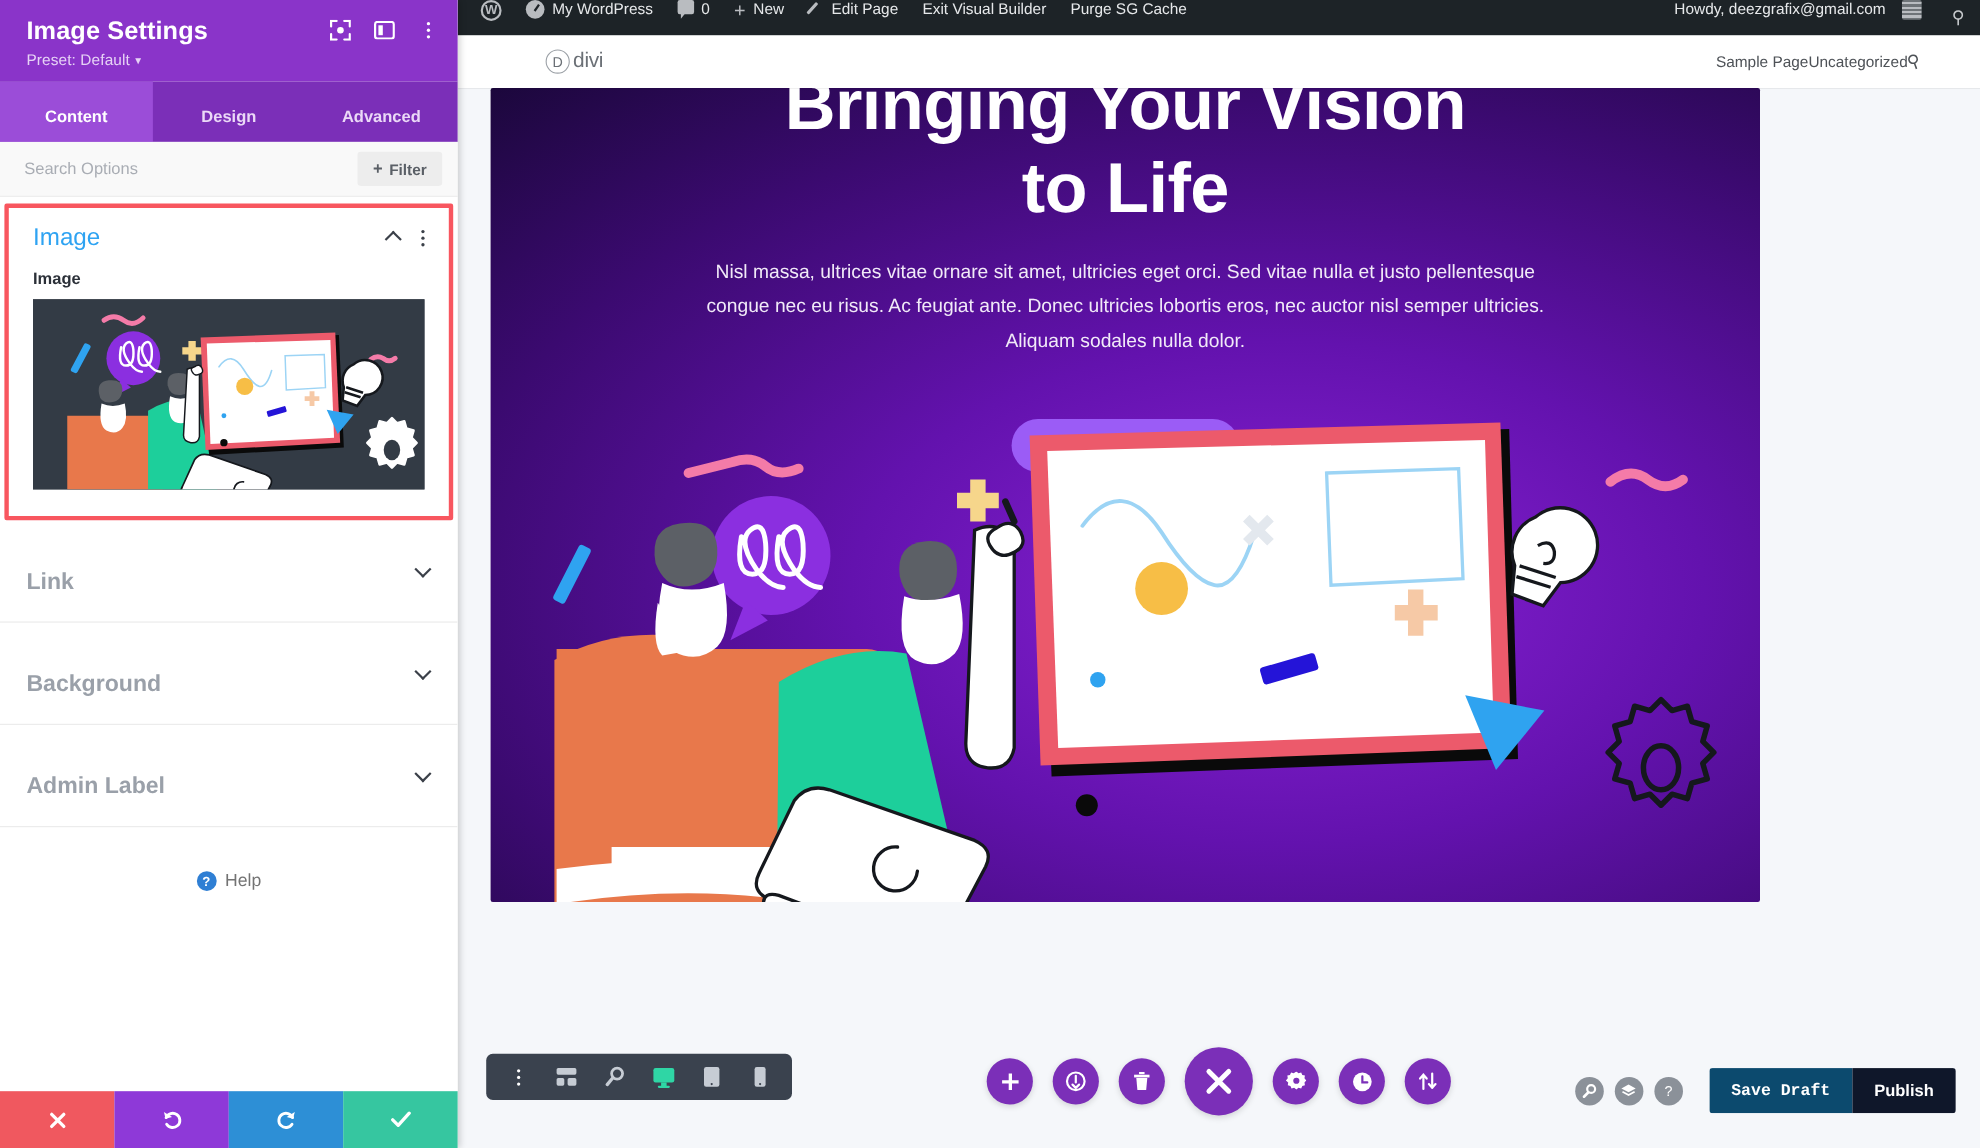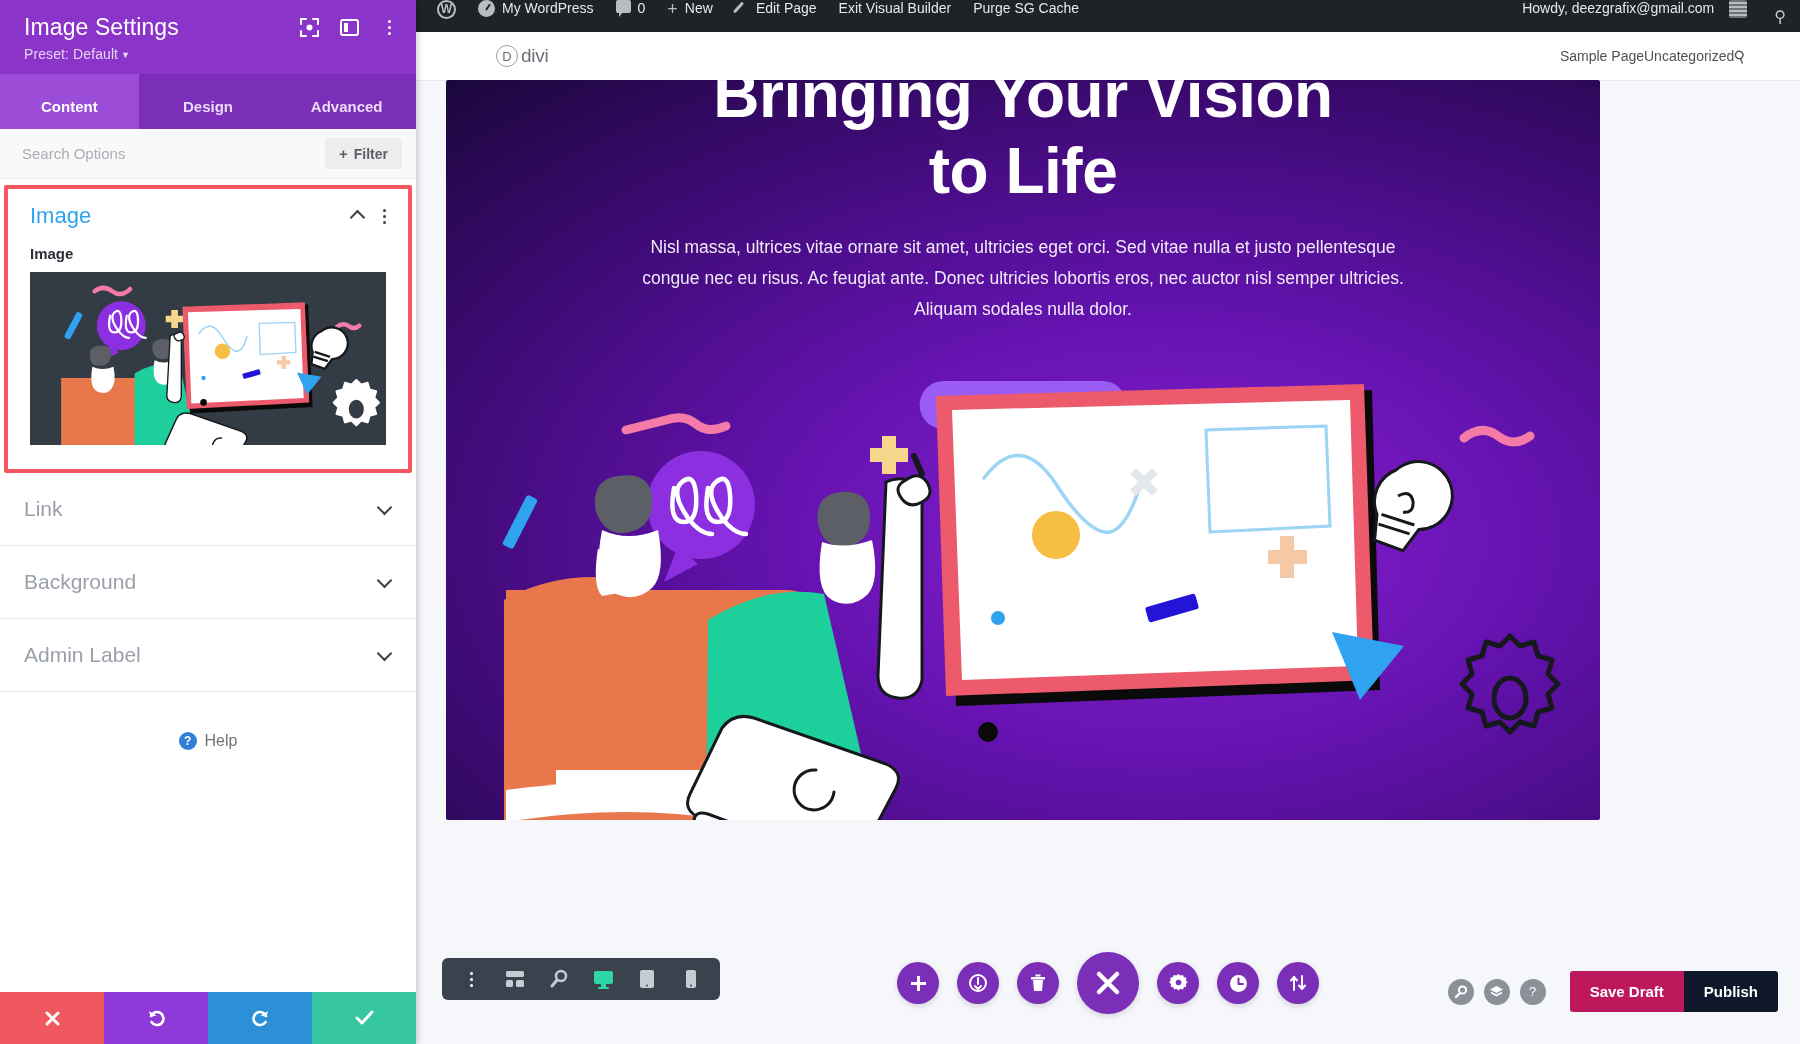--- a/index.html
+++ b/index.html
@@ -19,21 +19,21 @@
     display: flex; flex-direction: column;
     z-index: 40;
     box-shadow: 2px 0 6px rgba(0,0,0,.18);
   }
   .panel-head {
     background: #8A34C9;
     padding: 14px 18px 12px 24px;
     position: relative;
   }
   .panel-title {
-    color:#fff; font-size: 23px; font-weight: 400; letter-spacing:.1px;
+    color:#fff; font-size: 23px; font-weight: 700; letter-spacing:.1px;
     line-height: 1.15;
   }
   .panel-preset {
     color: #E6D2F5; font-size: 14px; margin-top: 6px; letter-spacing: .1px;
   }
   .preset-caret { font-size: 9px; margin-left: 3px; position: relative; top:-1px;}
   .head-icons {
     position: absolute; right: 16px; top: 16px;
     display: flex; align-items: center; gap: 18px;
   }
@@ -90,21 +90,21 @@
     width: 100%; height: 173px; background:#333B45;
     position:relative; overflow:hidden;
   }
 
   .group-row {
     display:flex; align-items:center; justify-content:space-between;
     padding: 24px 24px 24px 24px;
     border-bottom:1px solid #eaeaea;
     cursor:pointer;
   }
-  .group-row-title { font-size:21px; color:#9aa0a9; font-weight:400; }
+  .group-row-title { font-size:21px; color:#9aa0a9; font-weight:700;margin-top:20px; }
 
   .help-wrap { display:flex; align-items:center; justify-content:center; gap:8px; padding: 40px 0 0; cursor:pointer;}
   .help-circle {
     width:18px; height:18px; border-radius:50%; background:#2f7fd4;
     color:#fff; font-size:12px; font-weight:700; display:flex; align-items:center; justify-content:center;
   }
   .help-text { font-size:16px; color:#737373; }
 
   .panel-foot { display:flex; height: 52px; }
   .panel-foot .fbtn { flex:1; display:flex; align-items:center; justify-content:center; cursor:pointer; color:#fff;}
@@ -202,21 +202,21 @@
   }
   .rb.big { width:62px; height:62px; }
 
   .right-group { position:absolute; right:22px; bottom:32px; display:flex; align-items:center; gap:10px;}
   .gray-circle {
     width:26px; height:26px; border-radius:50%; background:#8b9199; color:#fff;
     display:flex; align-items:center; justify-content:center; font-size:13px; cursor:pointer;
   }
   .pub-group { display:flex; margin-left:14px; border-radius:3px; overflow:hidden; }
   .pub-group .pb { padding: 12px 20px; font-size:15px; font-weight:700; color:#fff; cursor:pointer;}
-  .pb-draft { background:#be185d; }
+  .pb-draft { background:#0c4a6e;font-family:Liberation Mono, monospace; }
   .pb-publish { background:#0f172a; }
 </style>
 </head>
 <body>
 
 <div id="app">
 
   <div class="stage">
 
     <div class="wp-adminbar">

